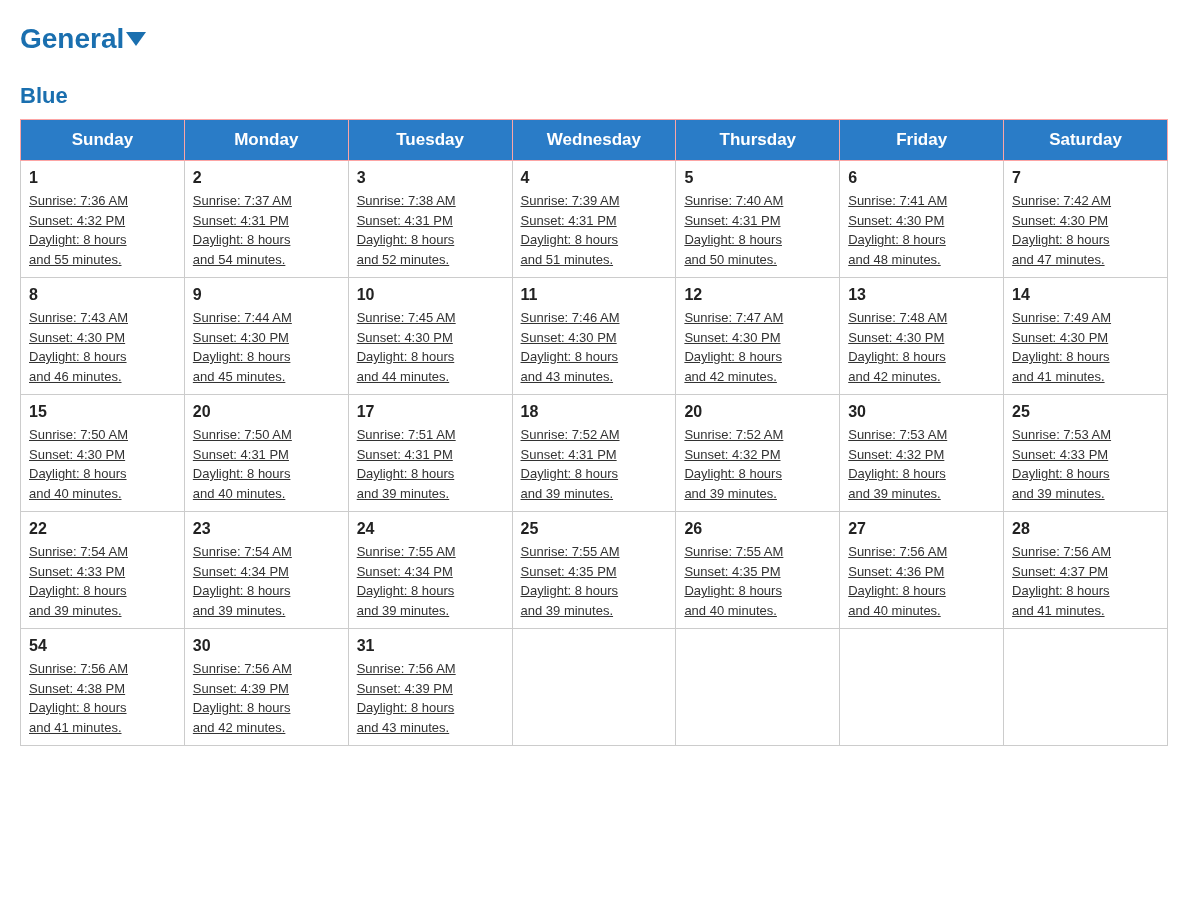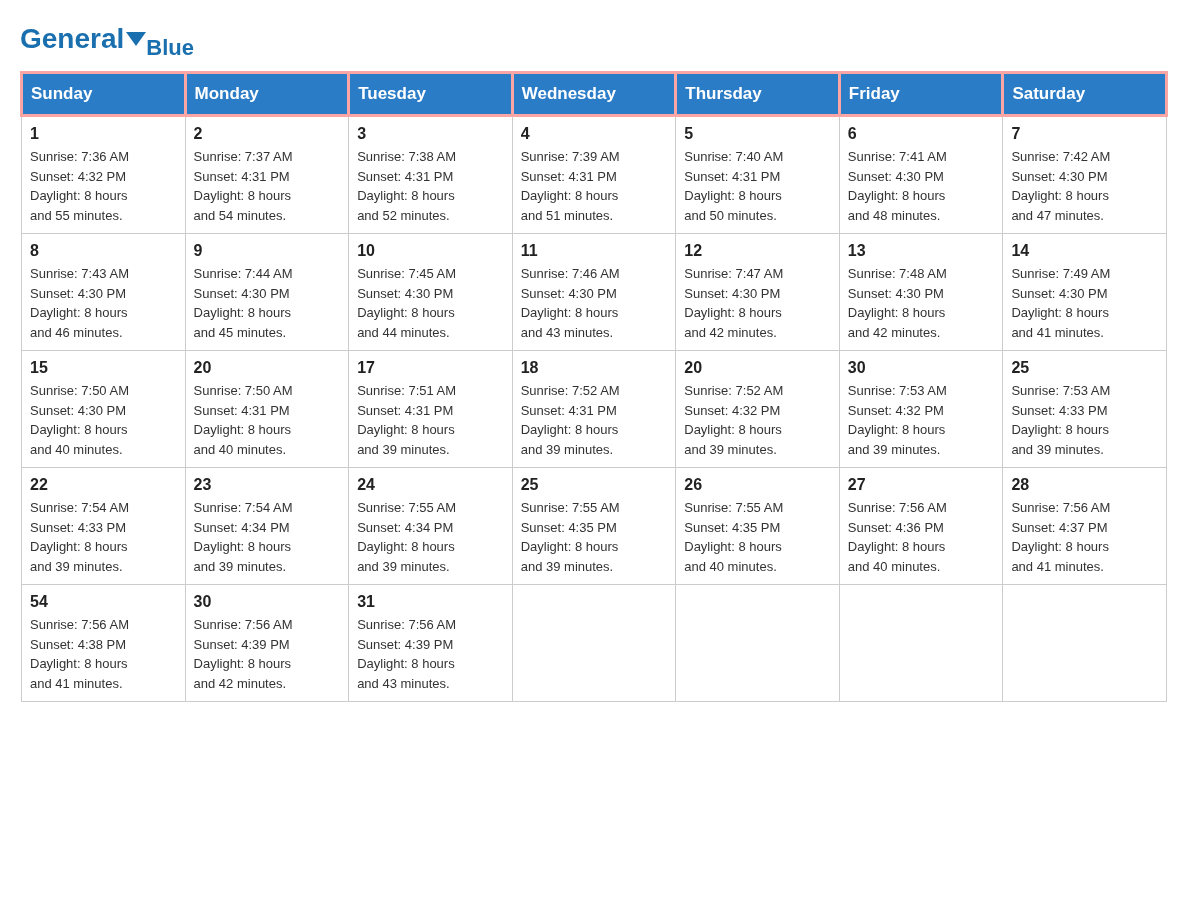--- a/index.html
+++ b/index.html
@@ -11,23 +11,24 @@
       min-height: 918px;
     }
     .header {
       display: flex;
       justify-content: space-between;
       align-items: flex-start;
       margin-bottom: 10px;
     }
     .logo {
       display: flex;
-      flex-direction: row;
+      flex-direction: column;
       align-items: flex-start;
       padding-top: 5px;
+      gap: 20px;
     }
     .logo-text {
       font-size: 28px;
       font-weight: bold;
       color: #333;
       line-height: 1;
     }
     .logo-text span {
       color: #1a6faf;
     }
@@ -67,22 +68,22 @@
       width: 100%;
       border-collapse: collapse;
       margin-top: 10px;
     }
     .calendar-table th {
       background-color: #2a7cc7;
       color: #fff;
       font-size: 17px;
       font-weight: bold;
       padding: 10px 8px;
-      text-align: left;
-      border: 3px solid #fca5a5;
+      text-align: center;
+      border: 1px solid #fca5a5;
       margin-left: 24px;
     }
     .calendar-table td {
       vertical-align: top;
       padding: 8px;
       border: 1px solid #ccc;
       width: 14.28%;
       min-height: 120px;
       font-size: 13px;
       color: #333;
@@ -91,20 +92,21 @@
       font-size: 16px;
       font-weight: bold;
       color: #222;
       display: block;
       margin-bottom: 4px;
     }
     .day-info {
       font-size: 13px;
       line-height: 1.5;
       color: #333;
+      text-decoration: underline;
     }
     .empty-cell {
       background: #fff;
       border: 1px solid #ccc;
     }
     .row-top {
       border-top: 2px solid #2a7cc7;
     }
   </style>
 </head>

